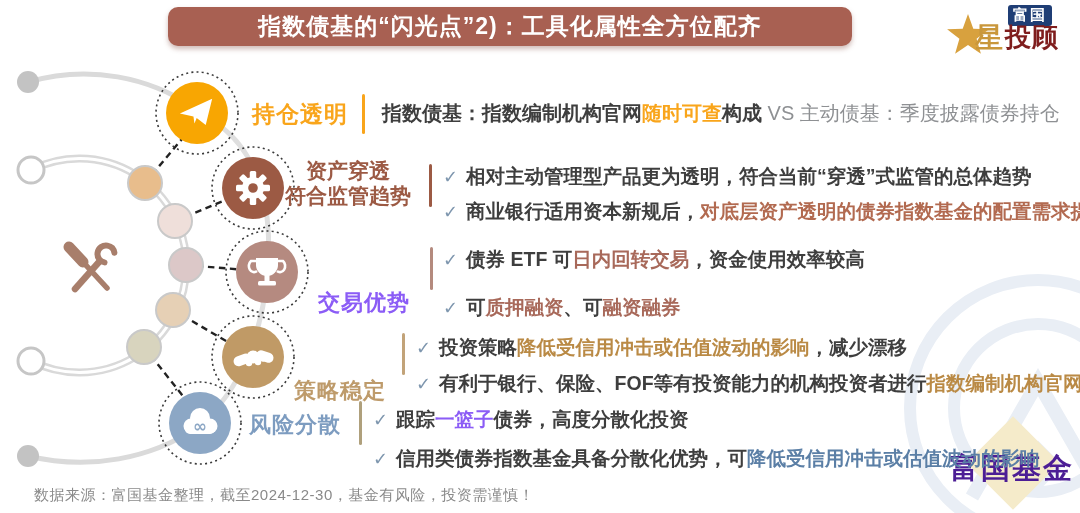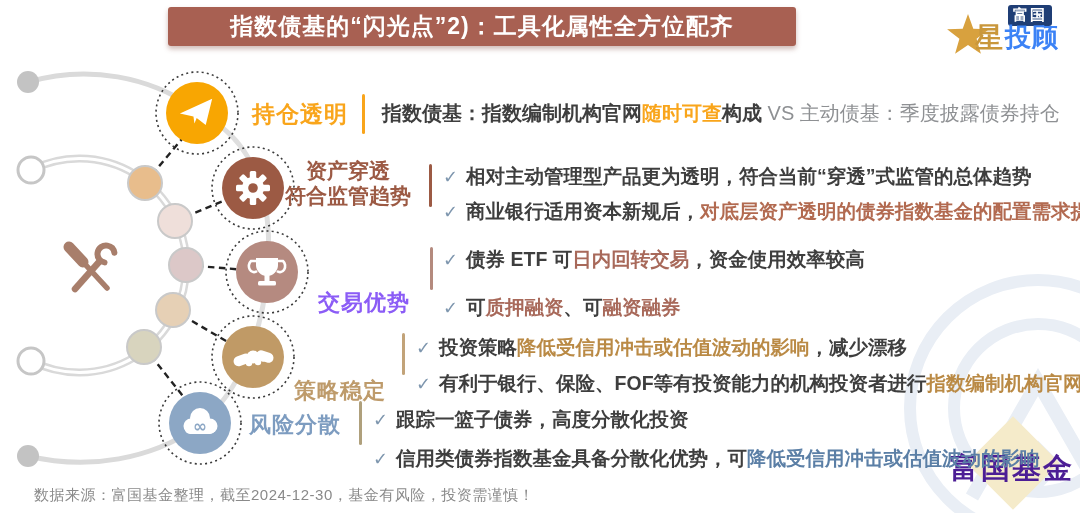--- a/index.html
+++ b/index.html
@@ -1,29 +1,29 @@
 <!DOCTYPE html>
 <html><head>
 <meta charset="utf-8">
 <style>
   html,body{margin:0;padding:0;background:#fff;}
   #page{position:relative;width:1080px;height:513px;background:#ffffff;overflow:hidden;
         font-family:"Liberation Sans","DejaVu Sans",sans-serif;}
   
-  .banner{position:absolute;left:168px;top:7px;width:628px;height:39px;border-radius:3px;
+  .banner{position:absolute;left:168px;top:7px;width:684px;height:39px;border-radius:10px;
           background:#A86052;box-shadow:0 3px 5px rgba(120,60,50,.35);
           display:flex;align-items:center;justify-content:center;z-index:3;}
   .banner span{color:#ffffff;font-size:23px;font-weight:800;letter-spacing:1px;white-space:nowrap;}
   
   .logo{position:absolute;left:944px;top:2px;width:136px;height:56px;z-index:3;}
   .logo svg{position:absolute;left:0;top:4px;}
   .logo-xing{position:absolute;left:31px;top:17px;font-size:28px;font-weight:800;color:#C9973B;}
   .logo-box{position:absolute;left:64px;top:3px;background:#1F3E75;color:#fff;font-size:15px;
             font-weight:700;padding:1px 5px;border-radius:3px;letter-spacing:2px;}
-  .logo-rest{position:absolute;left:61px;top:18px;font-size:26px;font-weight:800;color:#3b82f6;letter-spacing:1px;}
+  .logo-rest{position:absolute;left:61px;top:18px;font-size:26px;font-weight:800;color:#7f1d1d;letter-spacing:1px;}
   
   #diagram{position:absolute;left:0;top:0;width:1080px;height:513px;z-index:0;}
   
   .wm-text{position:absolute;left:950px;top:449px;z-index:1;font-size:29px;font-weight:800;
            color:#4c1d95;letter-spacing:2px;white-space:nowrap;}
   
   #rows .row{position:absolute;left:0;top:0;width:100%;height:100%;pointer-events:none;z-index:2;}
   .row .row-label{position:absolute;font-weight:800;white-space:nowrap;}
   .row .row-divider{position:absolute;width:3px;border-radius:2px;}
   .row .row-bullets{position:absolute;display:flex;flex-direction:column;}
@@ -211,20 +211,20 @@
           <div class="bullet"><span class="check">✓</span><span class="seg seg-strong">投资策略</span><span class="seg seg-accent" style="color: rgb(186, 138, 69);">降低受信用冲击或估值波动的影响</span><span class="seg seg-strong">，减少漂移</span></div>
           <div class="bullet"><span class="check">✓</span><span class="seg seg-strong">有利于银行、保险、FOF等有投资能力的机构投资者进行</span><span class="seg seg-accent" style="color: rgb(186, 138, 69);">指数编制机构官网</span></div>
         </div>
       </div>
       <div class="row row5">
         <div class="row-label" style="color: rgb(125, 156, 192);">
           <div>风险分散</div>
         </div>
         <div class="row-divider" style="background: rgb(175, 160, 124);"></div>
         <div class="row-bullets">
-          <div class="bullet"><span class="check">✓</span><span class="seg seg-strong">跟踪</span><span class="seg seg-accent" style="color: #404040;">一篮子</span><span class="seg seg-strong">债券，高度分散化投资</span></div>
+          <div class="bullet"><span class="check">✓</span><span class="seg seg-strong">跟踪</span><span class="seg seg-accent" style="color: #8b5cf6;">一篮子</span><span class="seg seg-strong">债券，高度分散化投资</span></div>
           <div class="bullet"><span class="check">✓</span><span class="seg seg-strong">信用类债券指数基金具备分散化优势，可</span><span class="seg seg-accent" style="color: rgb(91, 127, 166);">降低受信用冲击或估值波动的影响</span></div>
         </div>
       </div>
     </div>
 
   <div class="footer">数据来源：富国基金整理，截至2024-12-30，基金有风险，投资需谨慎！</div>
 </div>
 
 </body></html>

